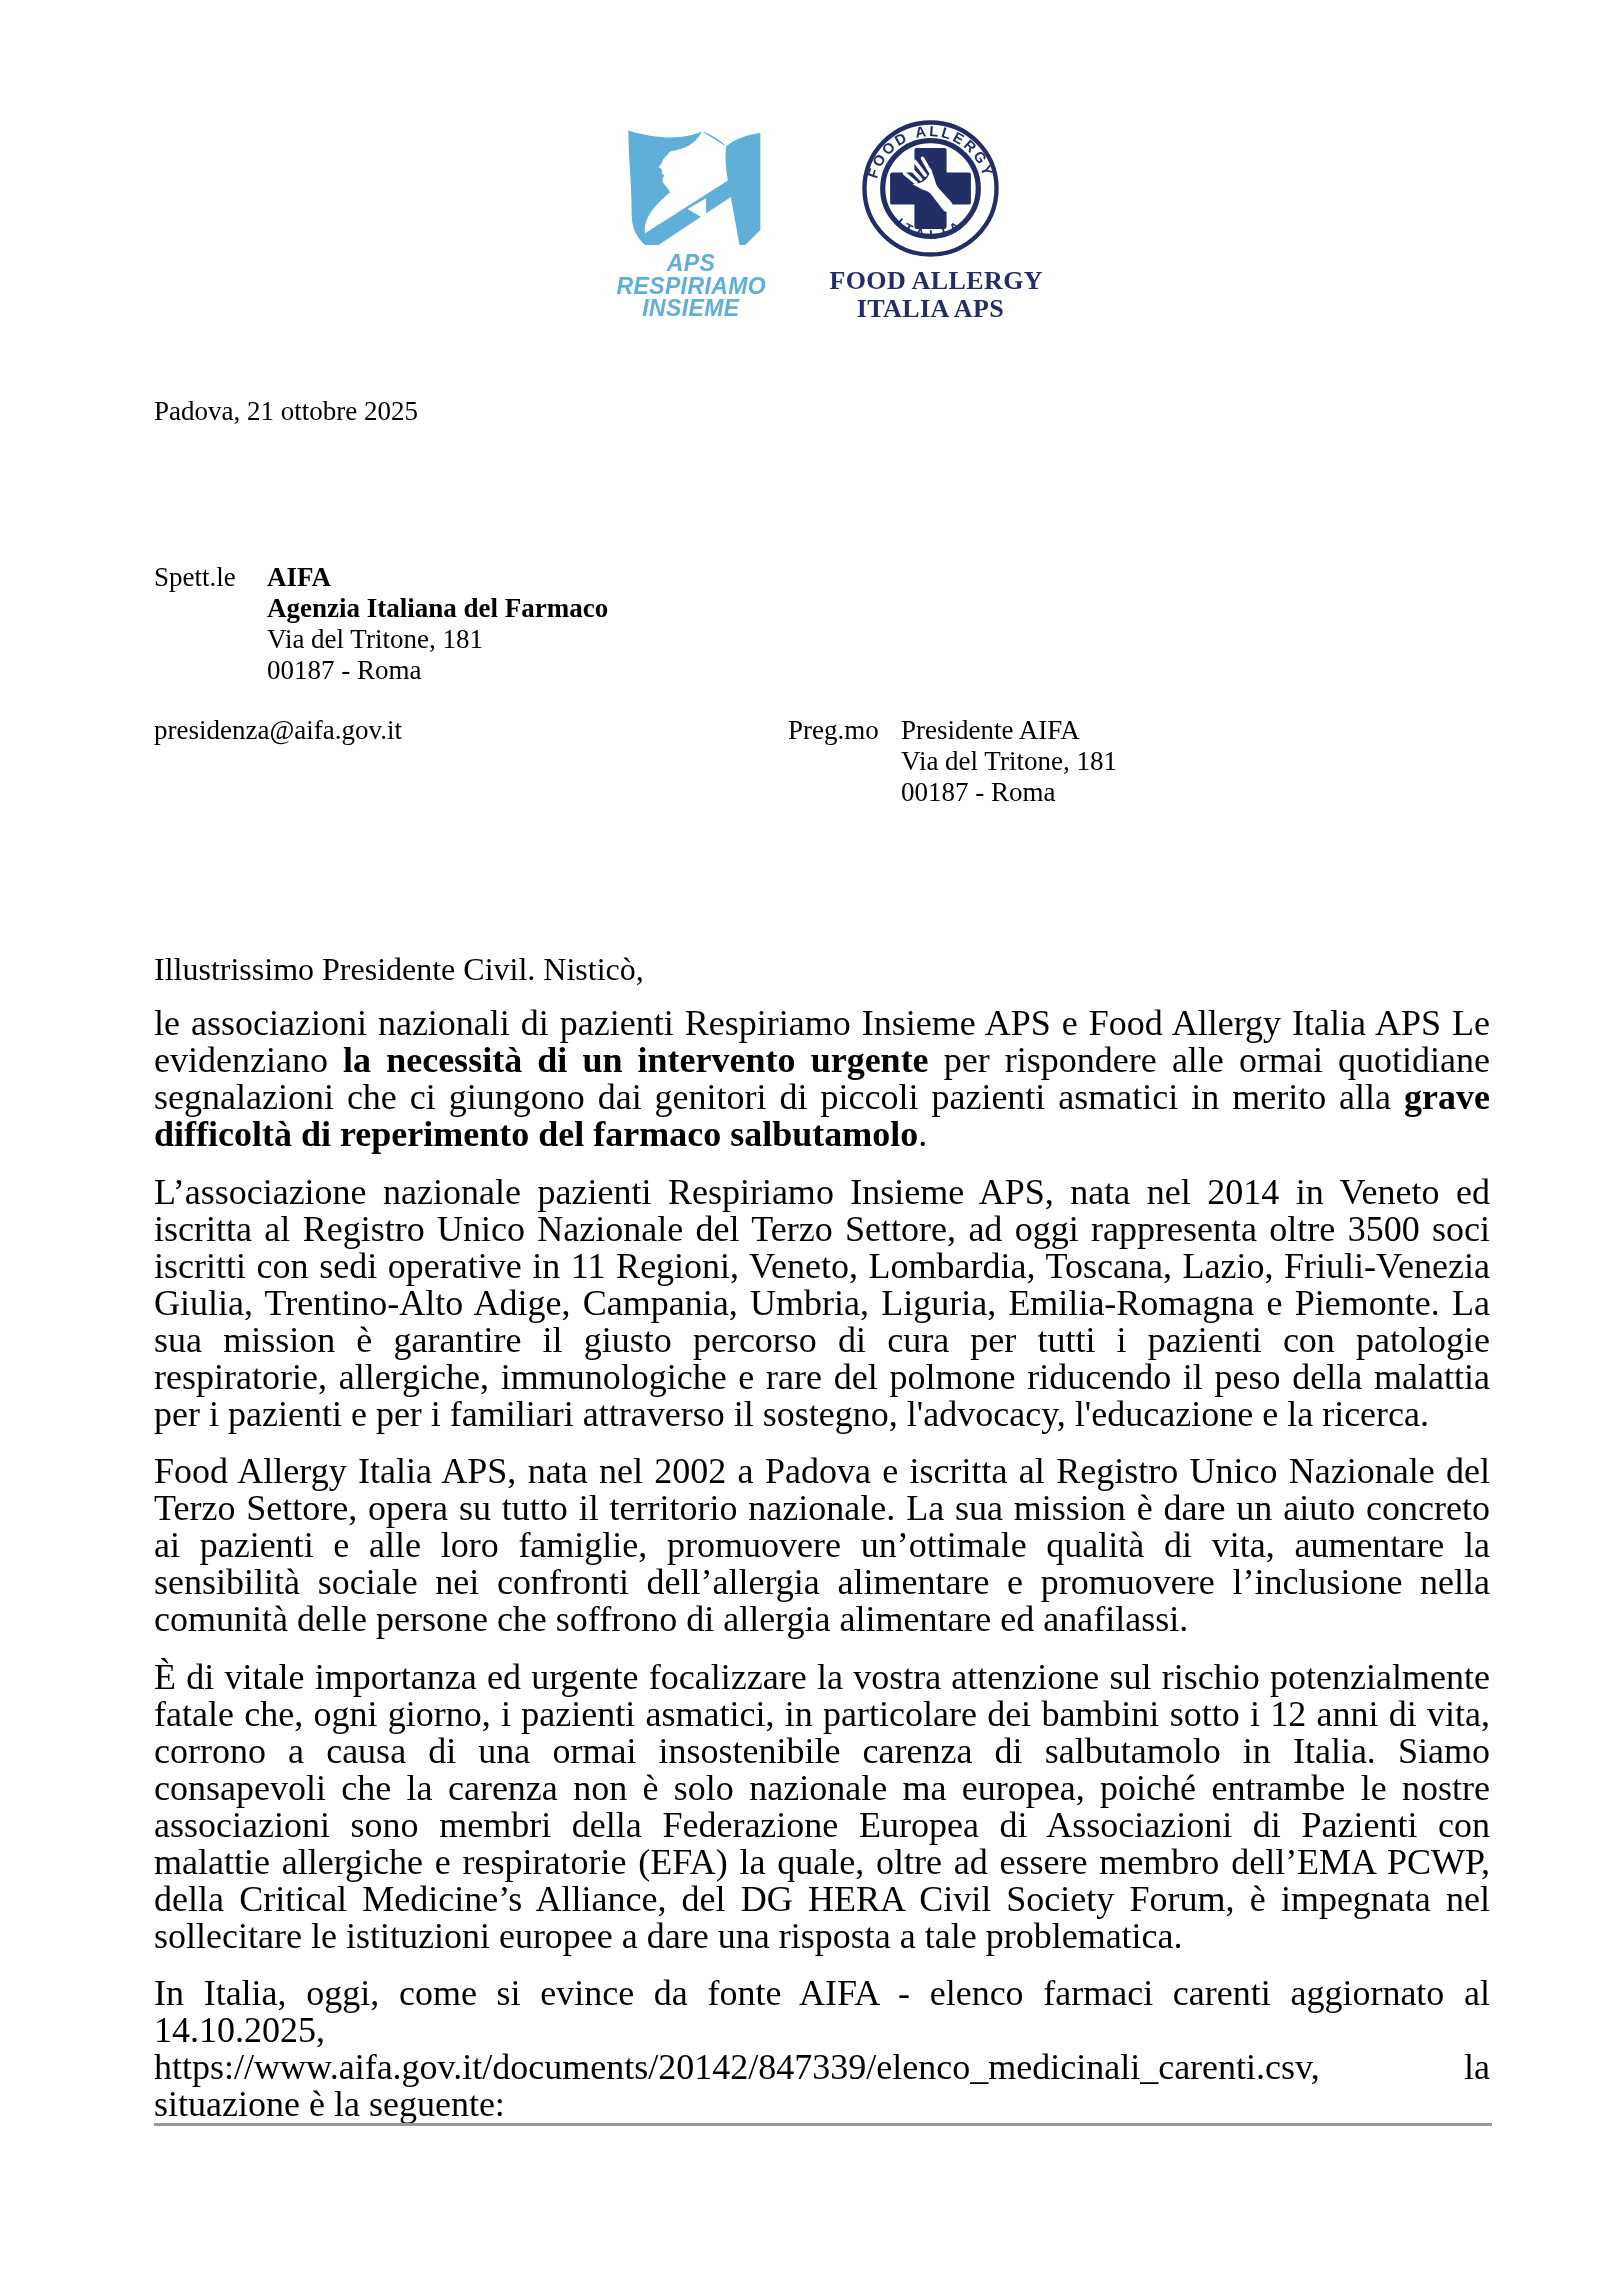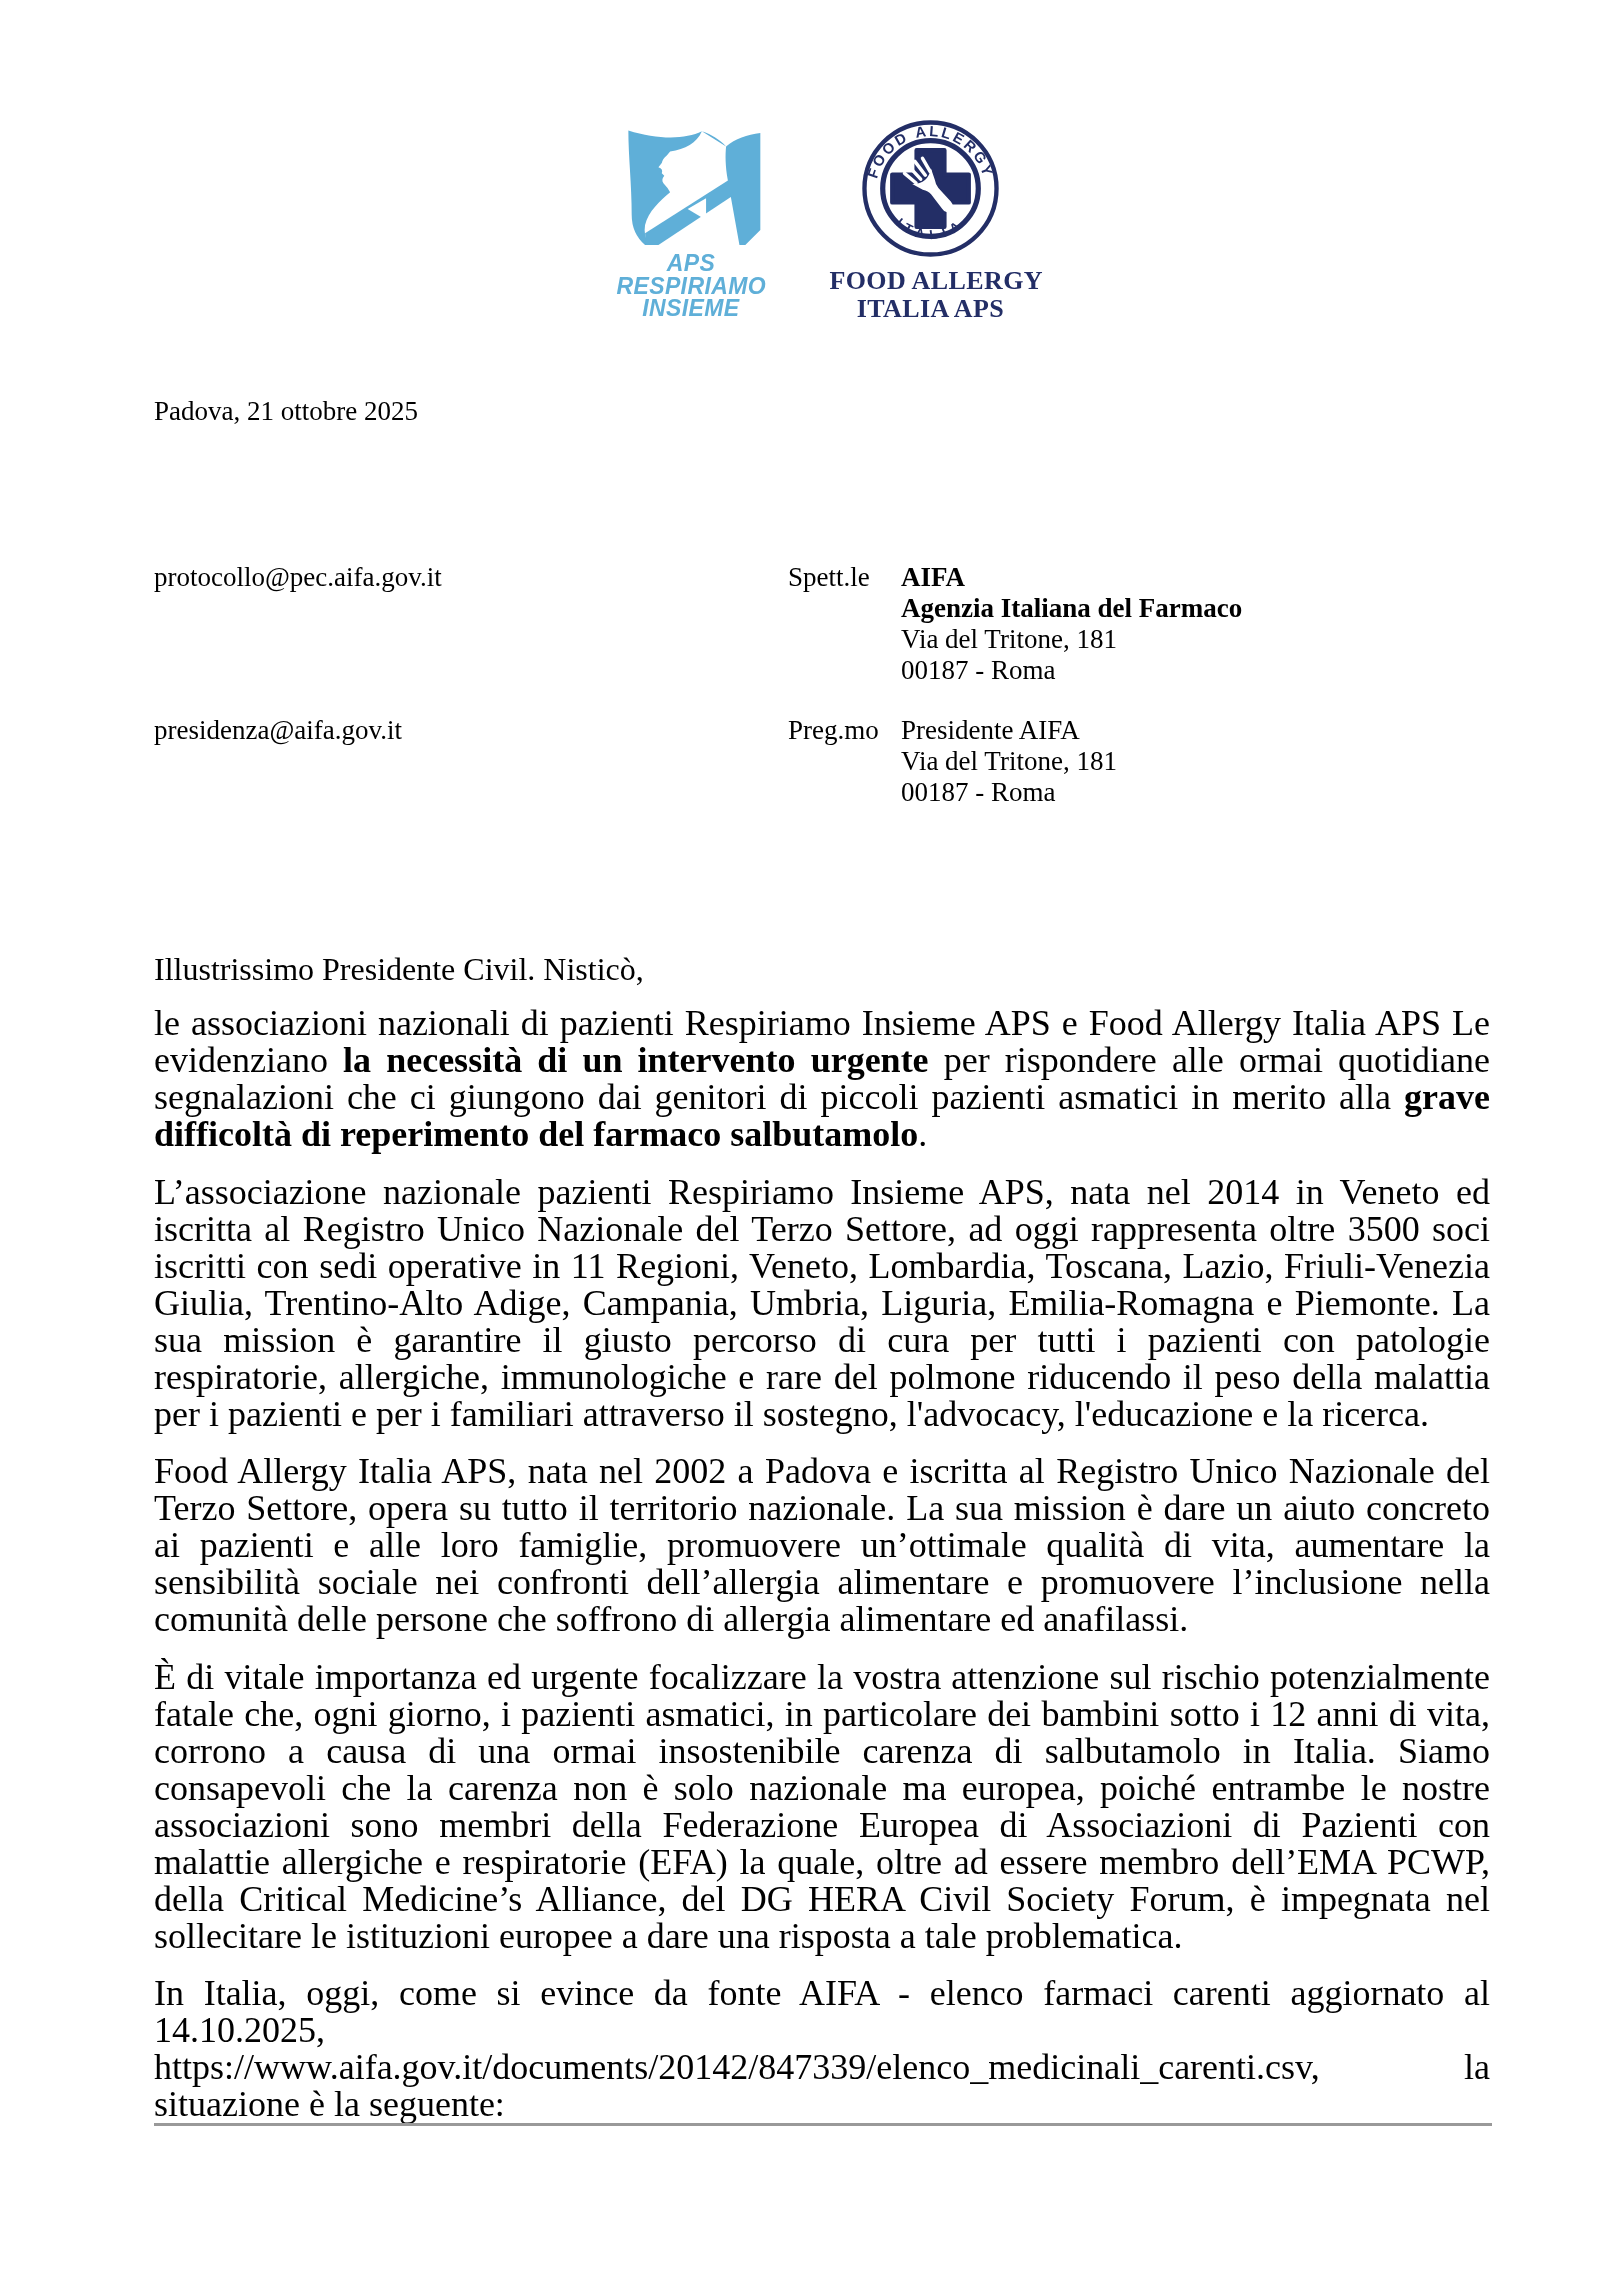--- a/index.html
+++ b/index.html
@@ -134,21 +134,20 @@
       </div>
     </div>
   </header>
 
   <div class="content">
 
     <div class="date-line">Padova, 21 ottobre 2025</div>
 
     <section class="recipients">
         <div class="recipient-row">
-          <div class="r-email">protocollo@pec.aifa.gov.it</div>
           <div class="r-honorific">Spett.le</div>
           <div class="r-address">
             <div class="addr-line b">AIFA</div>
             <div class="addr-line b">Agenzia Italiana del Farmaco</div>
             <div class="addr-line">Via del Tritone, 181</div>
             <div class="addr-line">00187 - Roma</div>
           </div>
         </div>
         <div class="recipient-row">
           <div class="r-email">presidenza@aifa.gov.it</div>

